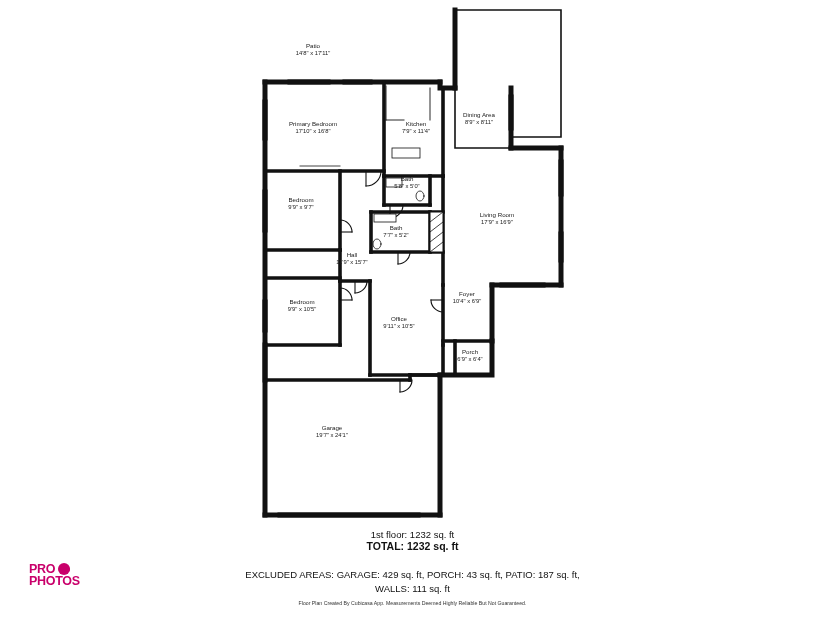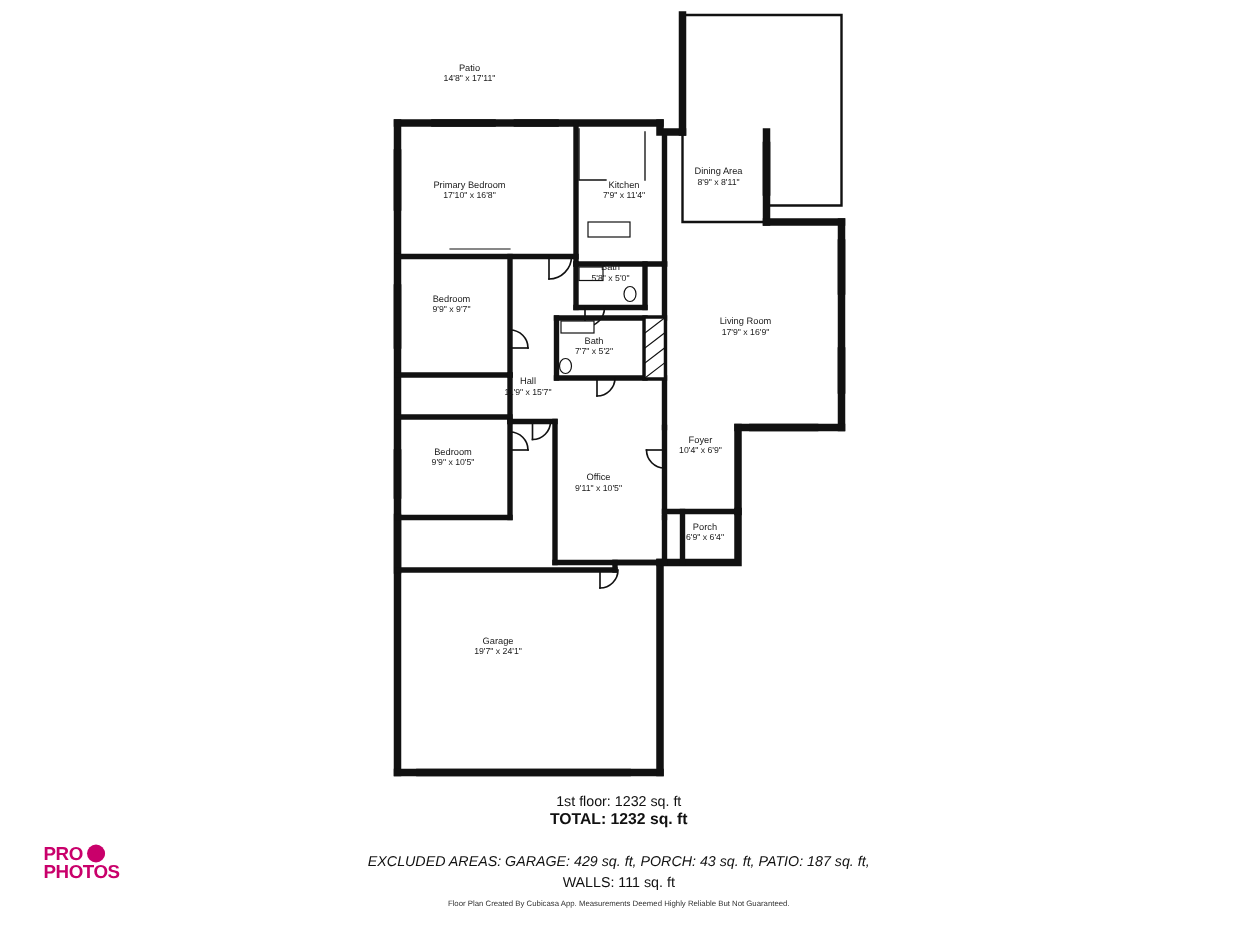--- a/index.html
+++ b/index.html
@@ -55,21 +55,20 @@
     font-weight: bold;
     top: 540px;
   }
   .summary-floor {
     font-size: 9.5px;
     top: 529px;
   }
   .summary-excluded {
     font-size: 9.5px;
     top: 569px;
-    font-style: italic;
   }
   .summary-walls {
     font-size: 9.5px;
     top: 583px;
   }
   .disclaimer {
     position: absolute;
     left: 0;
     width: 825px;
     text-align: center;

